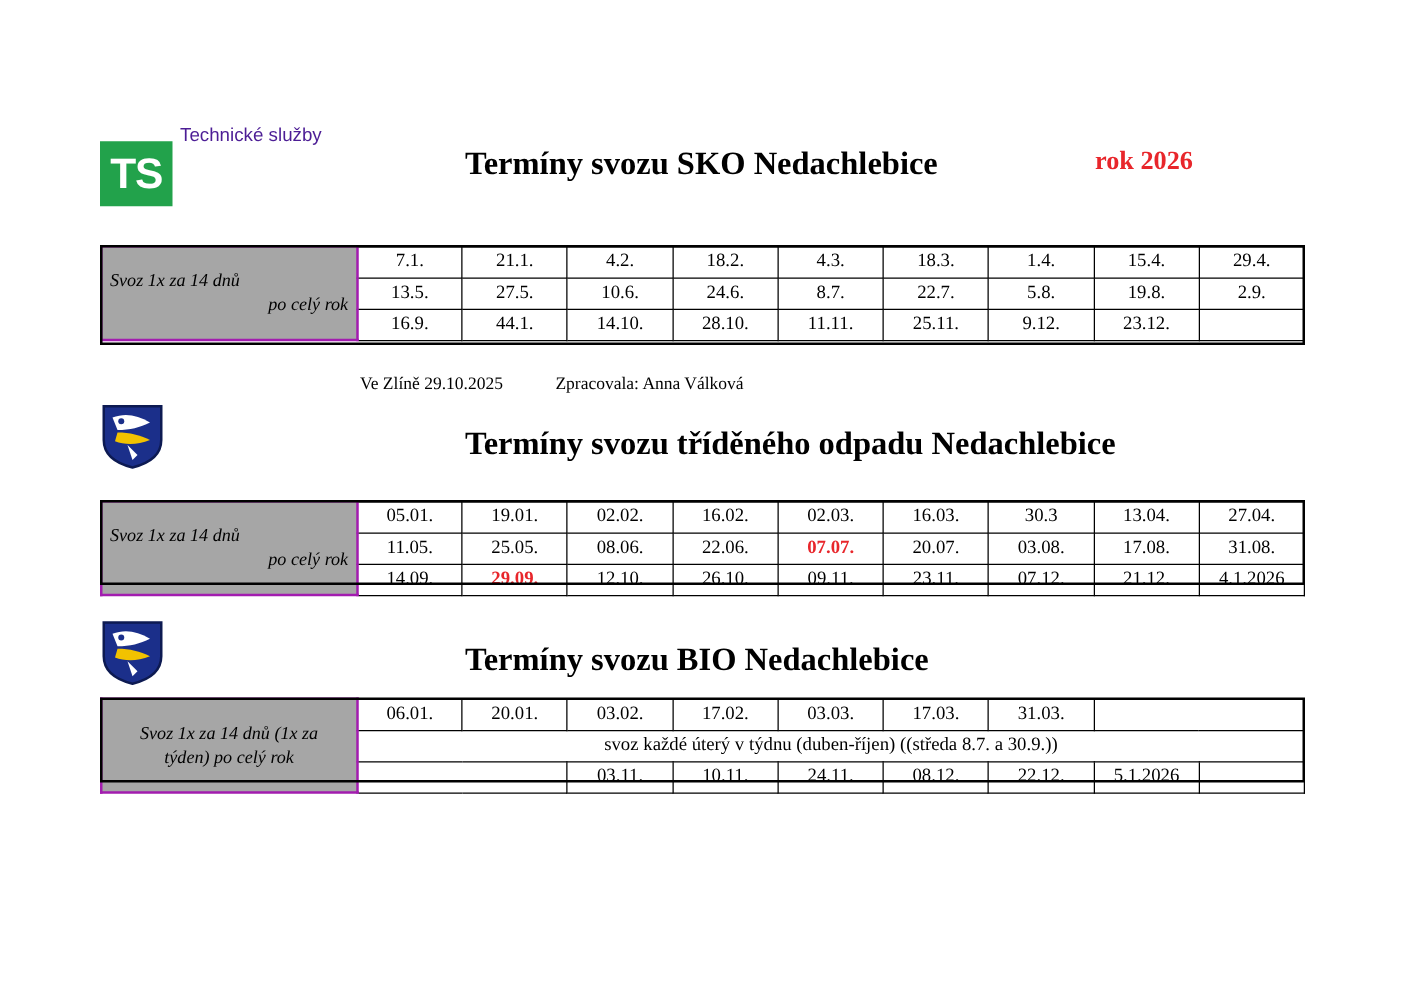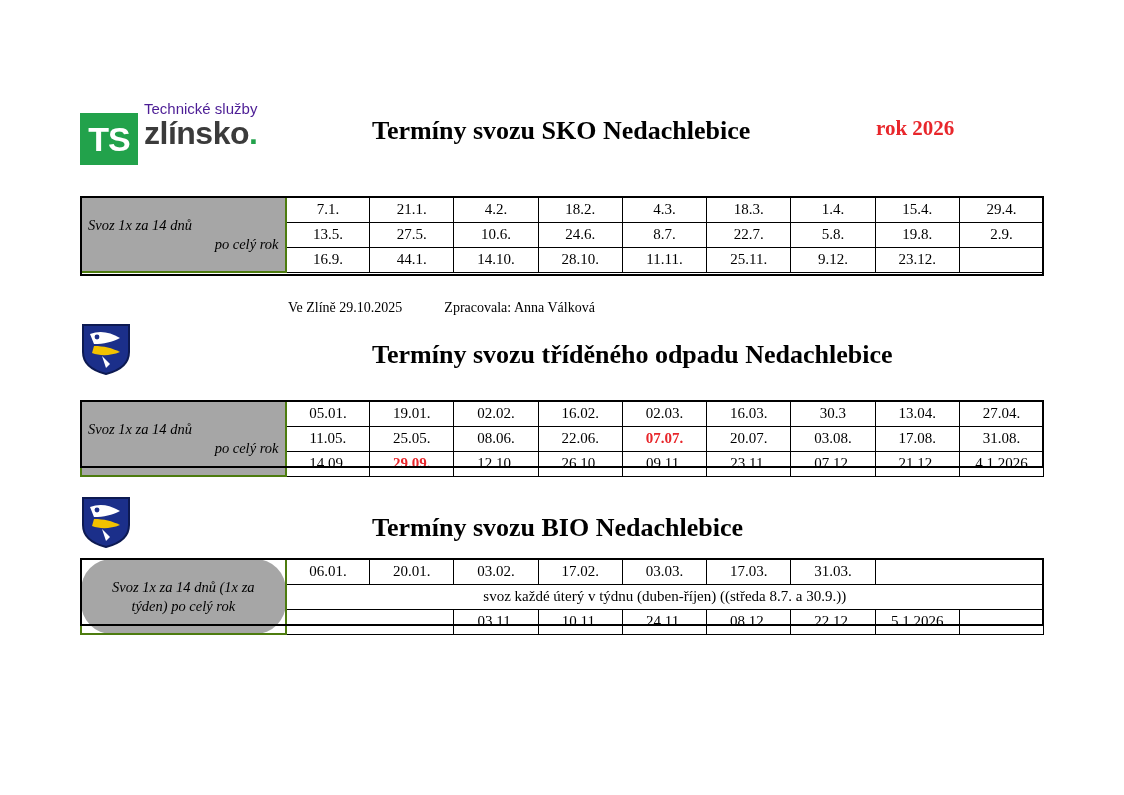--- a/index.html
+++ b/index.html
@@ -113,48 +113,46 @@
     height: 24px;
     padding: 0;
   }
   .sched-table .label-cell {
     background: #a6a6a6;
     font-style: italic;
     font-size: 14.5px;
     text-align: left;
     padding: 0 6px;
     line-height: 1.25;
-    border: 2px solid #4d7c0f;
+    border: 2px solid #a21caf;
   }
   .sched-table .label-cell .l1 { display: block; }
   .sched-table .label-cell .l2 { display: block; text-align: right; }
   .sched-table .label-cell.center-lbl {
     text-align: center;
-    border-radius: 31px;
   }
   .sched-table .label-cell.center-lbl .l1,
   .sched-table .label-cell.center-lbl .l2 { text-align: center; }
   .red { color: #e8262b; font-weight: bold; }
   .span-note {
     font-size: 15px;
     text-align: center;
   }
   .outer-frame {
     position: absolute;
     border: 2px solid #000000;
     pointer-events: none;
   }
 </style>
 </head>
 <body>
 
 <div class="logo-block">
   <div class="logo-ts">TS</div>
   <div class="logo-text-top">Technické služby</div>
-  <div class="logo-text-bottom"><span>zlínsko</span><span class="logo-dot">.</span></div>
 </div>
 
 <div class="doc-title" style="left:372px; top:116px;">Termíny svozu SKO  Nedachlebice</div>
 <div class="title-year" style="left:876px; top:116px;">rok 2026</div>
 
 <table class="sched-table" style="left:80px; top:196px; width:964px;">
   <colgroup>
     <col style="width:204px">
       <col style="width:84px">
       <col style="width:84px">

